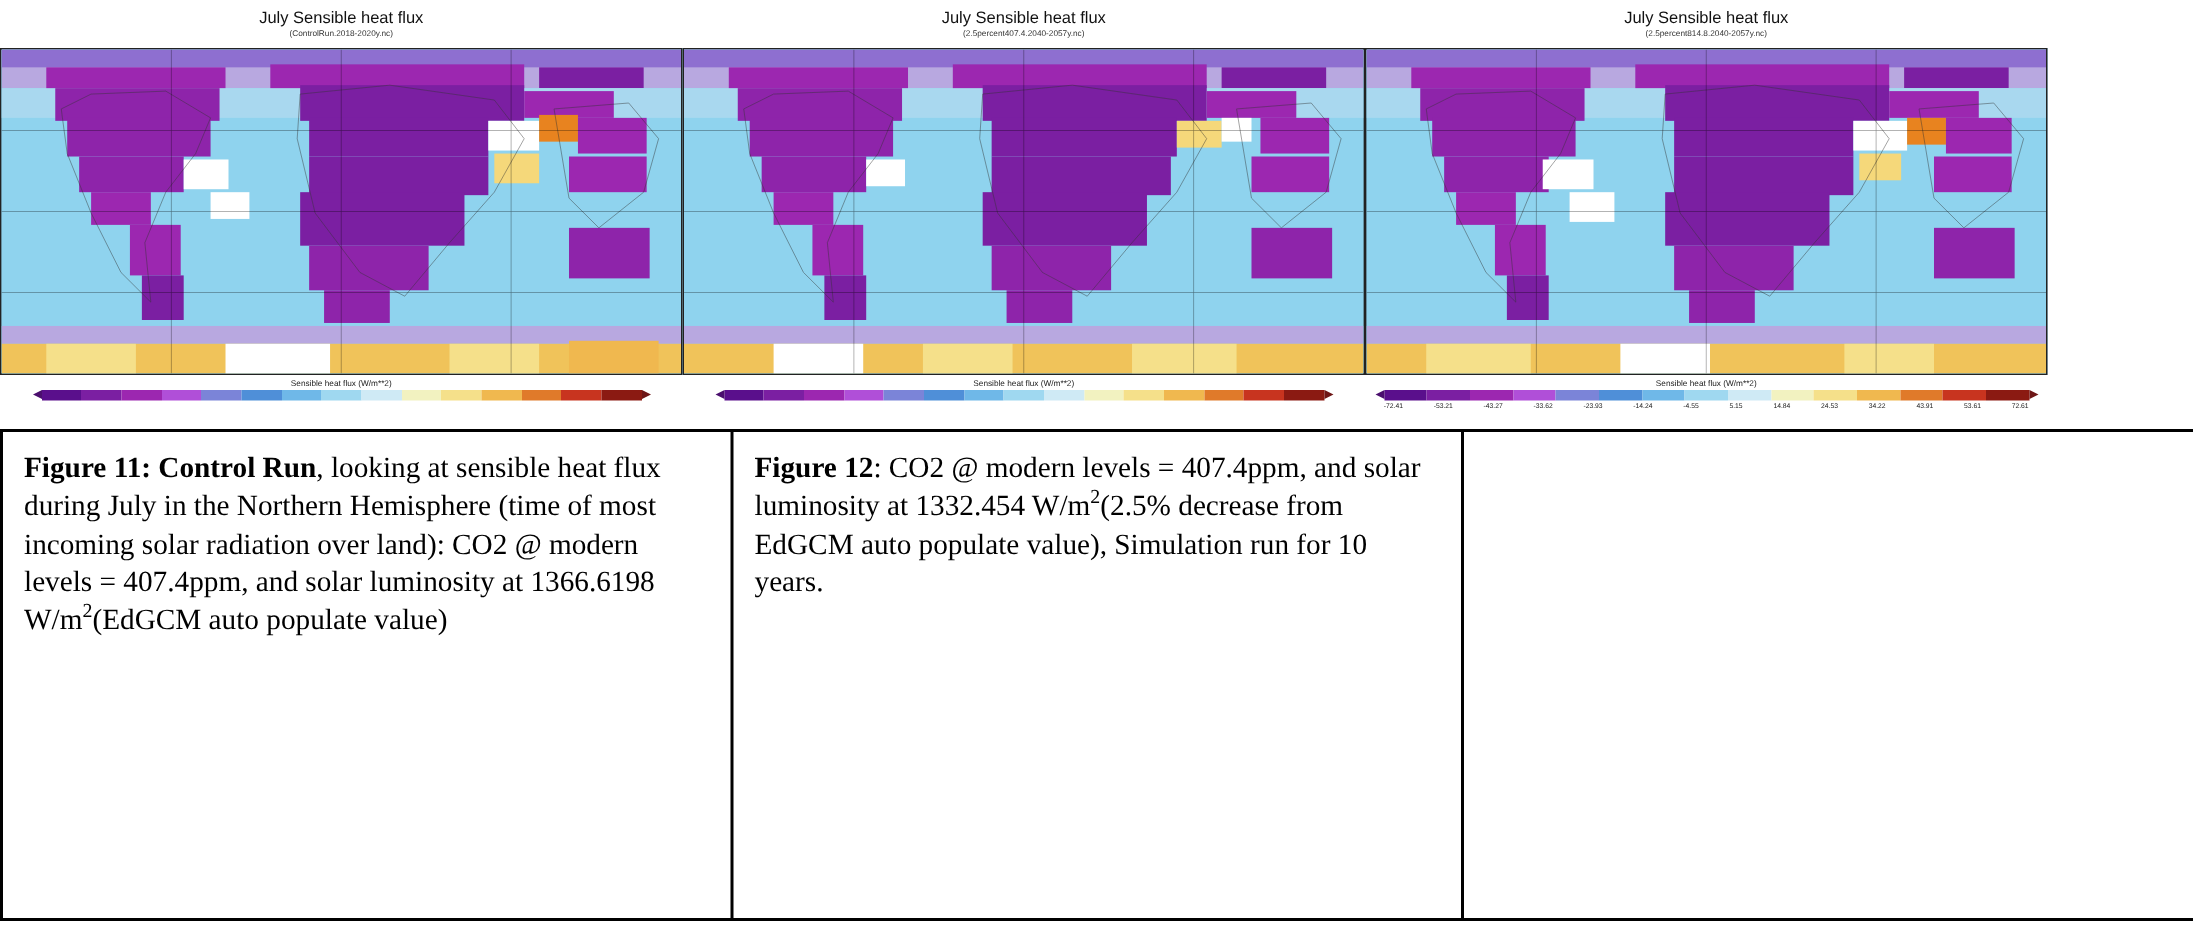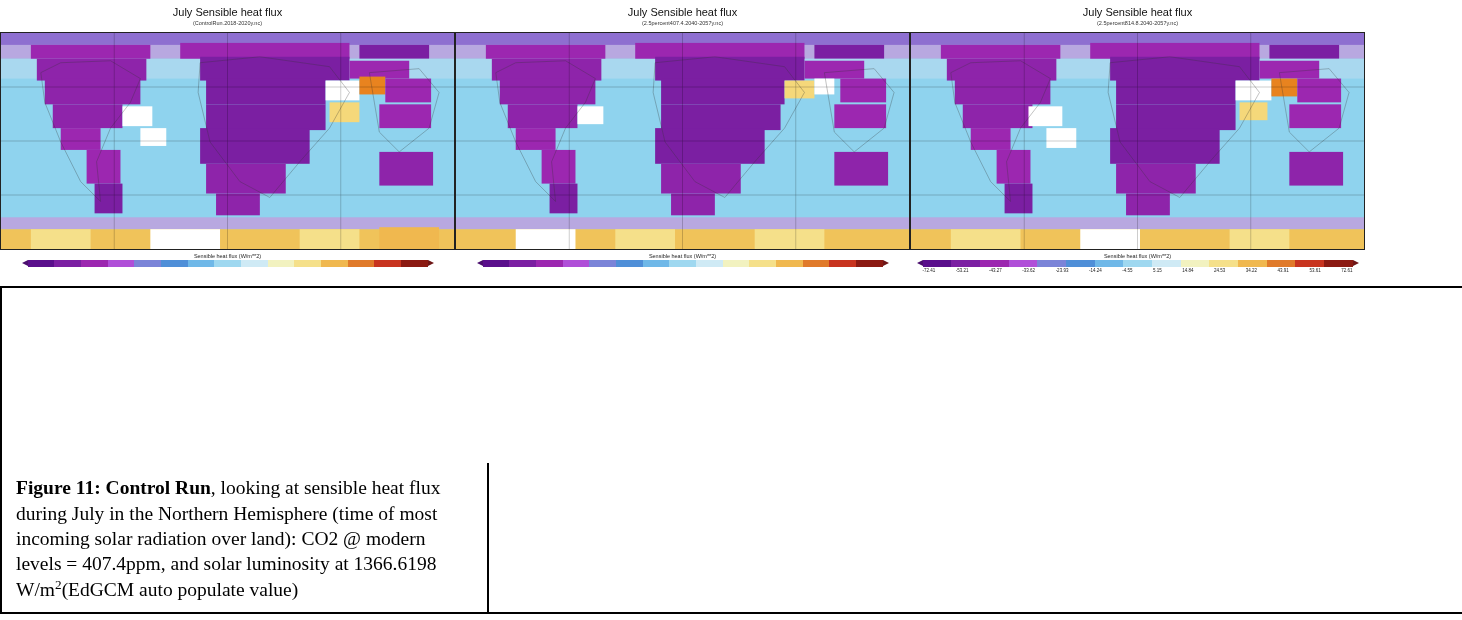--- a/index.html
+++ b/index.html
@@ -86,28 +86,27 @@
   .cbar-ticks {
     display: flex;
     justify-content: space-between;
     font-family: "Liberation Sans", sans-serif;
     font-size: 4.5px;
     color: #222222;
     margin-top: 1px;
   }
   .caption-row {
     display: flex;
-    flex-direction: column;
+    flex-direction: row;
     width: 1462px;
     box-sizing: border-box;
     border: 2px solid #000000;
     border-right: none;
     margin-top: 1px;
     height: 328px;
-    justify-content: flex-end;
   }
   .caption-cell {
     width: 487px;
     box-sizing: border-box;
     border-right: 2px solid #000000;
     padding: 12px 14px 10px 14px;
     font-family: "Liberation Serif", serif;
     font-size: 19.5px;
     line-height: 1.30;
     color: #000000;
@@ -375,17 +374,22 @@
 
   <div class="caption-row">
 
     <div class="caption-cell">
       <p>
         <b>Figure 11:</b>
         <b>Control Run</b><span>, looking at sensible heat flux during July in the Northern Hemisphere (time of most incoming solar radiation over land): CO2 @ modern levels = 407.4ppm, and solar luminosity at 1366.6198 W/m</span><sup>2</sup><span>(EdGCM auto populate value)</span>
       </p>
     </div>
 
+    <div class="caption-cell">
+      <p>
+        <b>Figure 12</b><span>: CO2 @ modern levels = 407.4ppm, and solar luminosity at 1332.454 W/m</span><sup>2</sup><span>(2.5% decrease from EdGCM auto populate value), Simulation run for 10 years.</span>
+      </p>
+    </div>
 
 
   </div>
 
 </div>
 
 </body></html>

